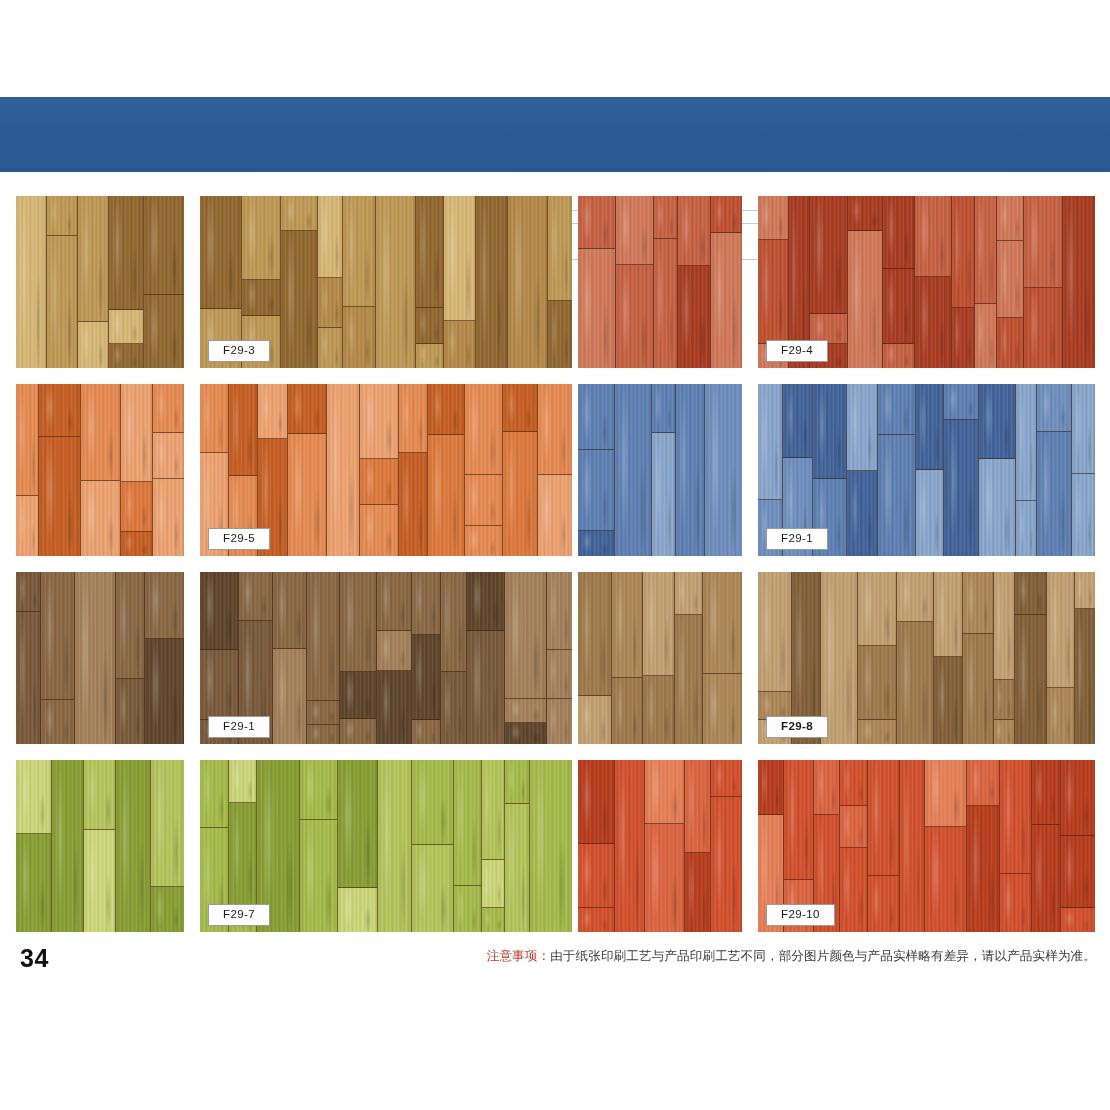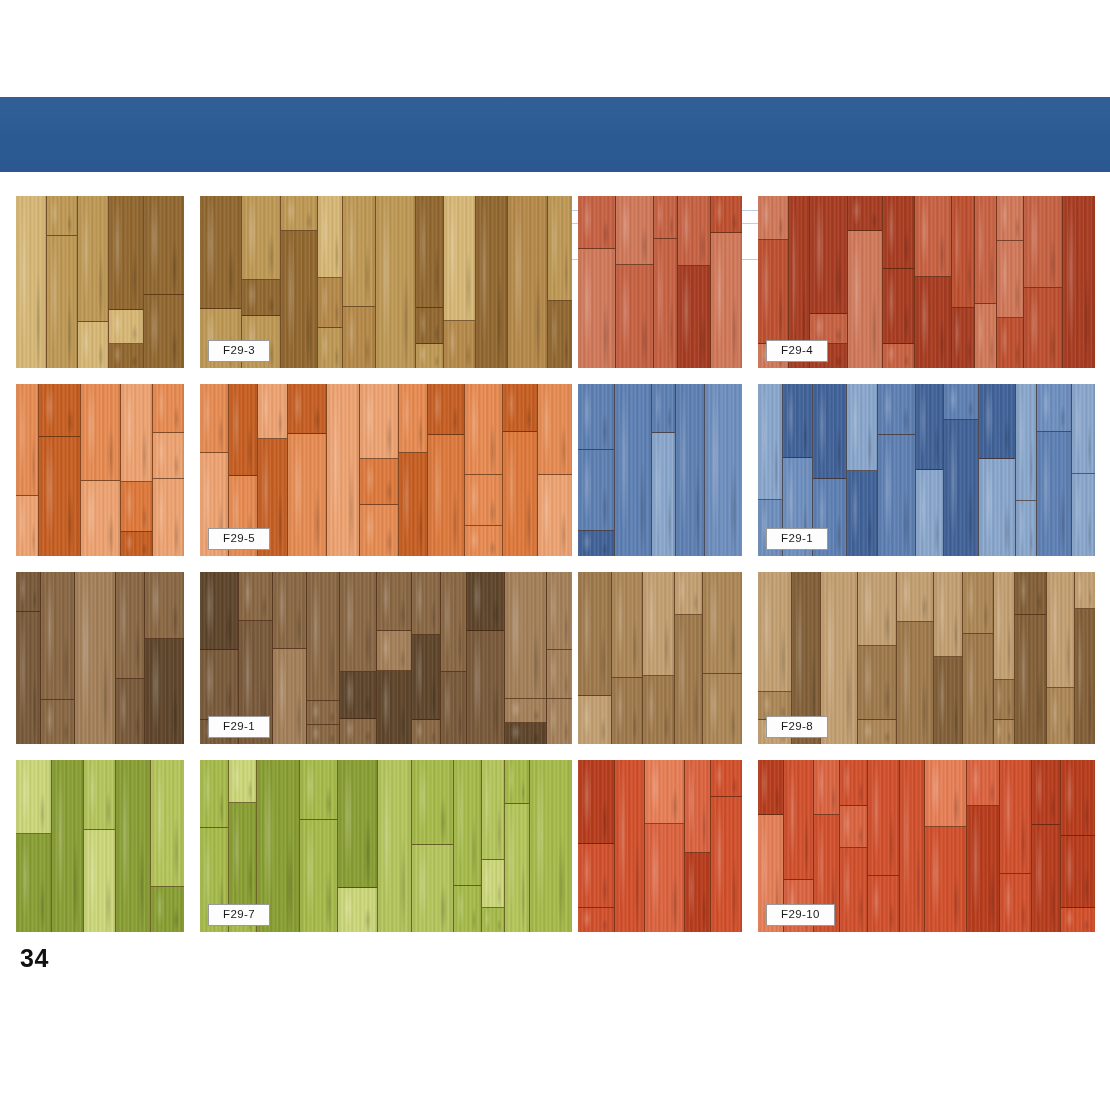--- a/index.html
+++ b/index.html
@@ -628,21 +628,21 @@
             <div class="pcol" style="flex: 0.793 1 0%;">
               <div class="plank" style="height: 24.7382%; background: rgb(197, 161, 115);"></div>
               <div class="plank" style="height: 75.2618%; background: rgb(160, 122, 76);"></div>
             </div>
             <div class="pcol" style="flex: 1.118 1 0%;">
               <div class="plank" style="height: 59.1751%; background: rgb(174, 136, 87);"></div>
               <div class="plank" style="height: 40.8249%; background: rgb(174, 136, 87);"></div>
             </div>
           </div>
         </div>
-        <div class="swatch sw-wide" style="background: rgb(160, 122, 76);">
+        <div class="swatch sw-wide" style="background: rgb(160, 122, 76); font-weight: bold;">
           <div class="planks">
             <div class="pcol" style="flex: 1.204 1 0%;">
               <div class="plank" style="height: 69.8811%; background: rgb(197, 161, 115);"></div>
               <div class="plank" style="height: 16.1189%; background: rgb(174, 136, 87);"></div>
               <div class="plank" style="height: 14%; background: rgb(197, 161, 115);"></div>
             </div>
             <div class="pcol" style="flex: 1.041 1 0%;">
               <div class="plank" style="height: 100%; background: rgb(131, 96, 56);"></div>
             </div>
             <div class="pcol" style="flex: 1.34 1 0%;">
@@ -834,13 +834,16 @@
             </div>
           </div>
           <div class="code-label">F29-10</div>
         </div>
       </div>
     </div>
   </div>
 
 <div class="footer">
   <div class="page-number">34</div>
+  <div class="footer-note">
+    <span class="warn">注意事项：</span><span>由于纸张印刷工艺与产品印刷工艺不同，部分图片颜色与产品实样略有差异，请以产品实样为准。</span>
+  </div>
 </div>
 
 </body></html>

